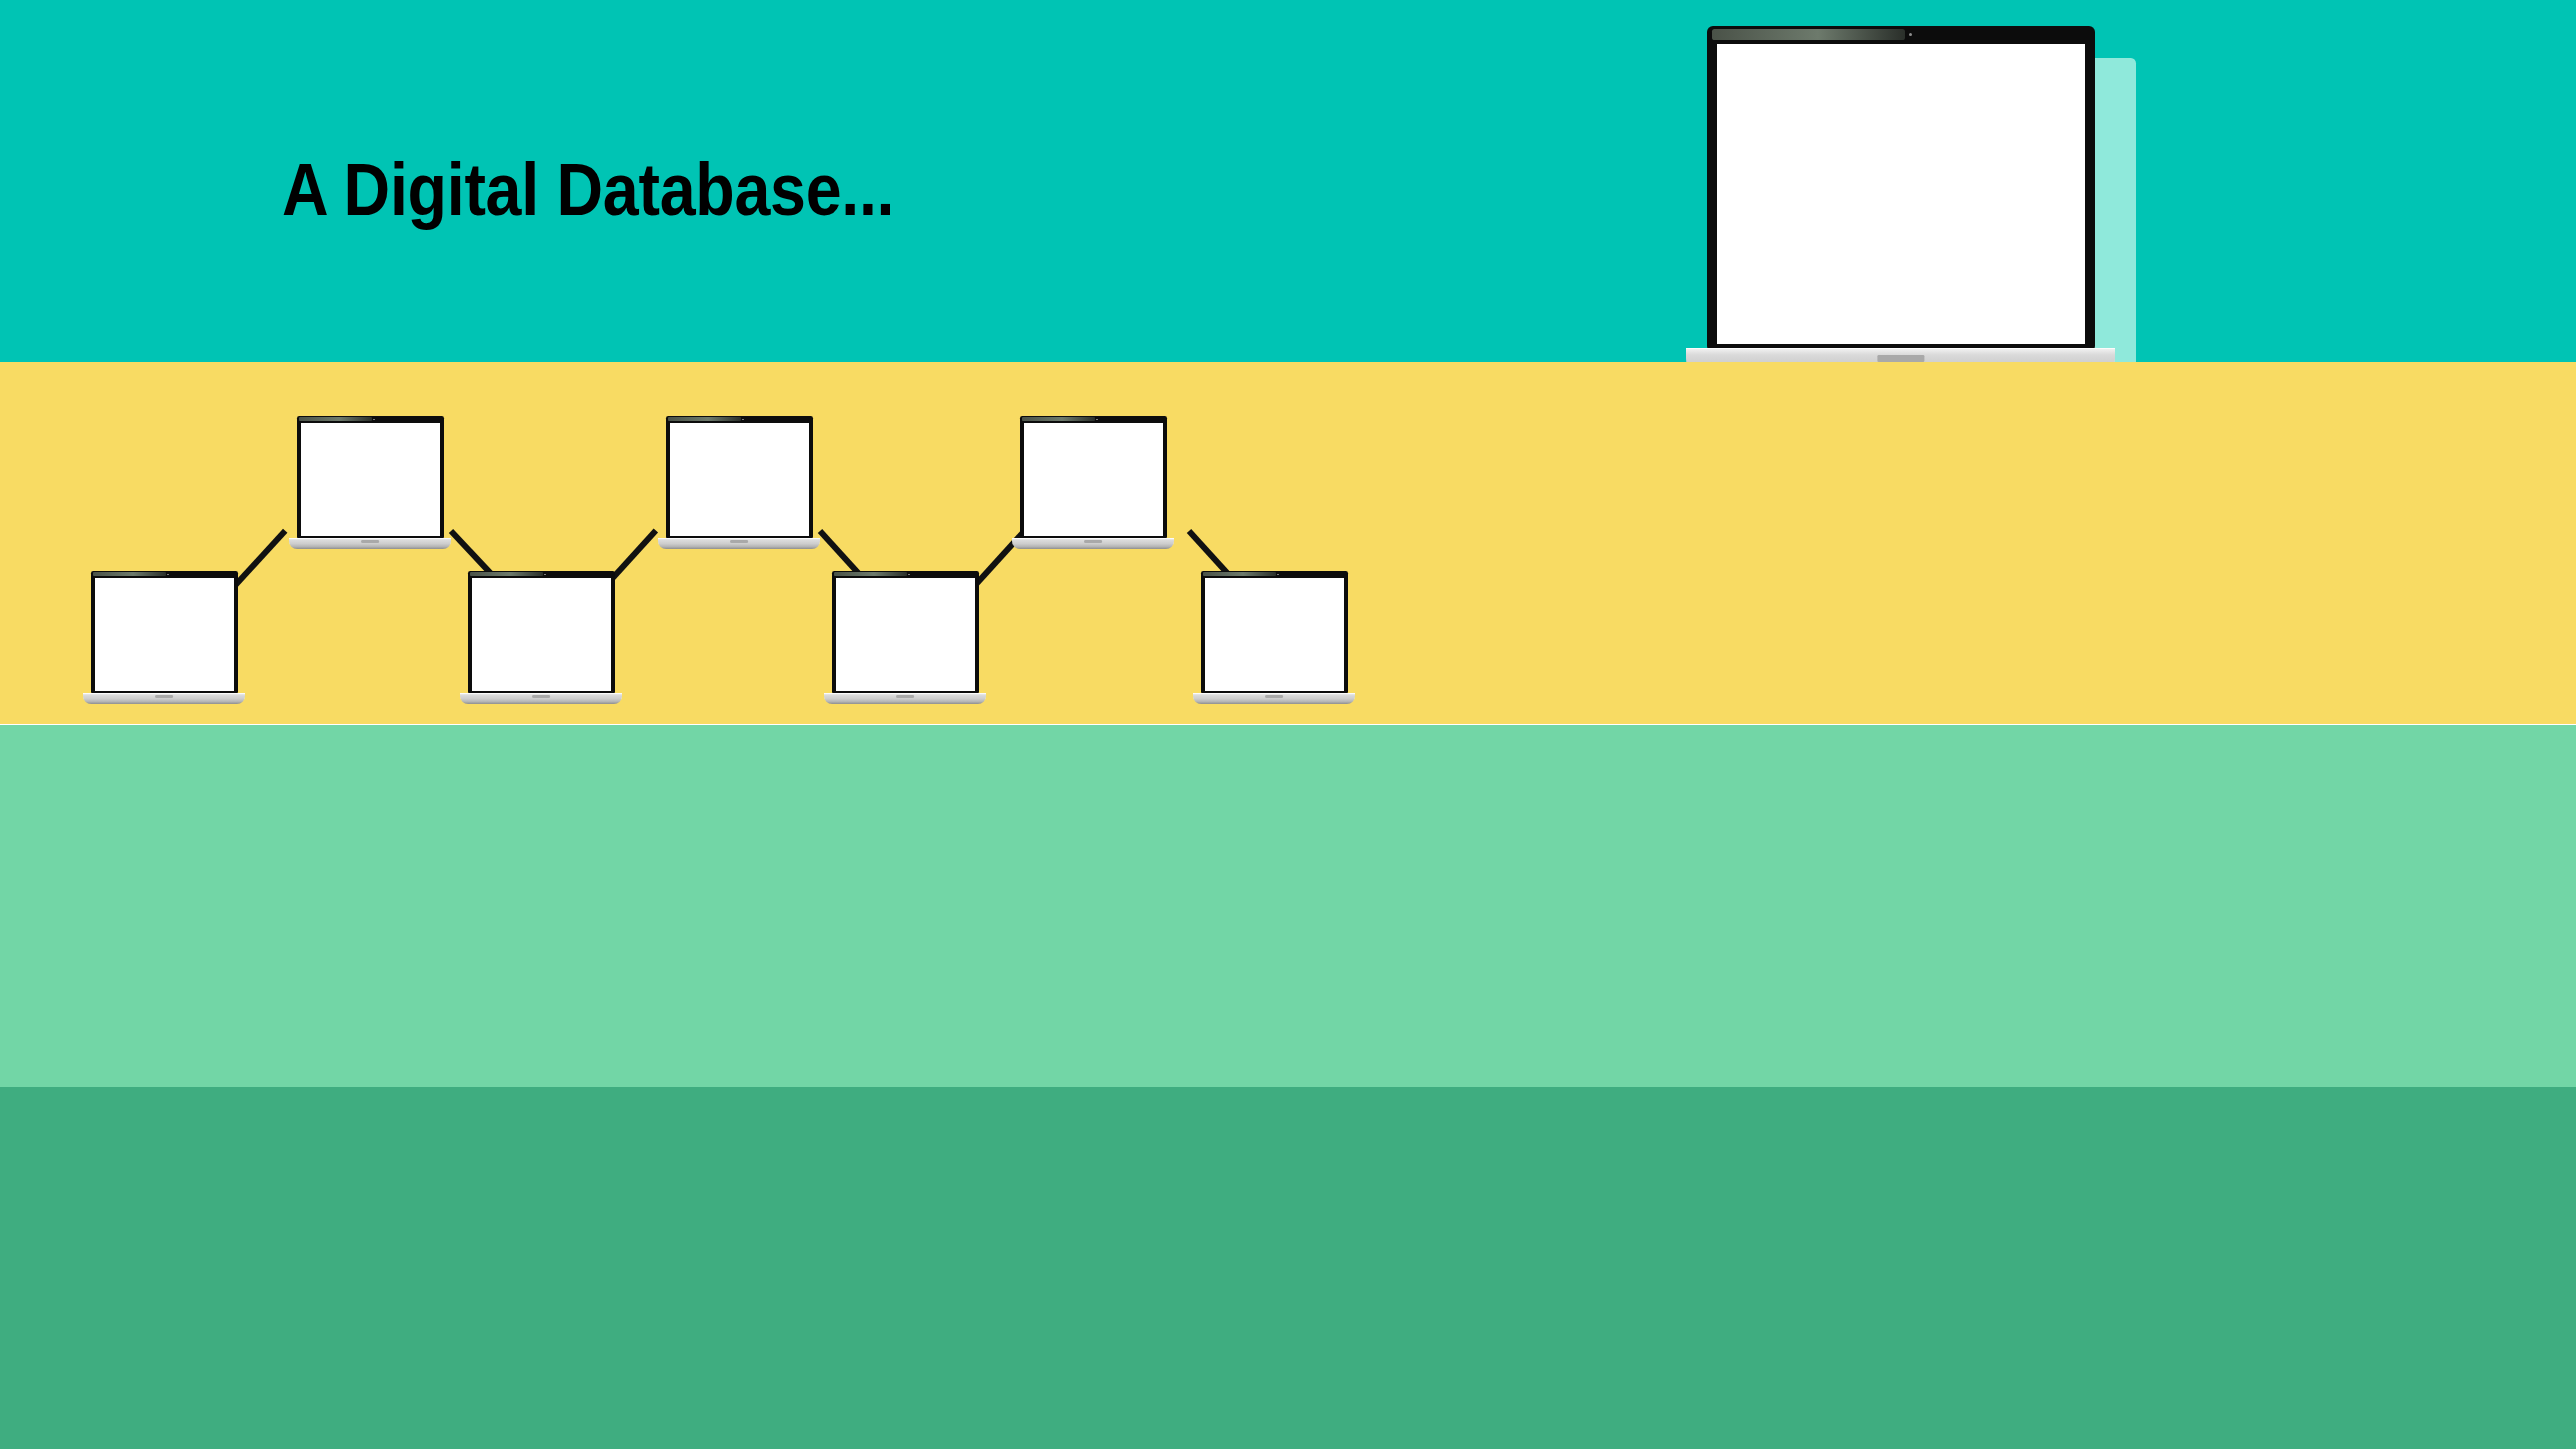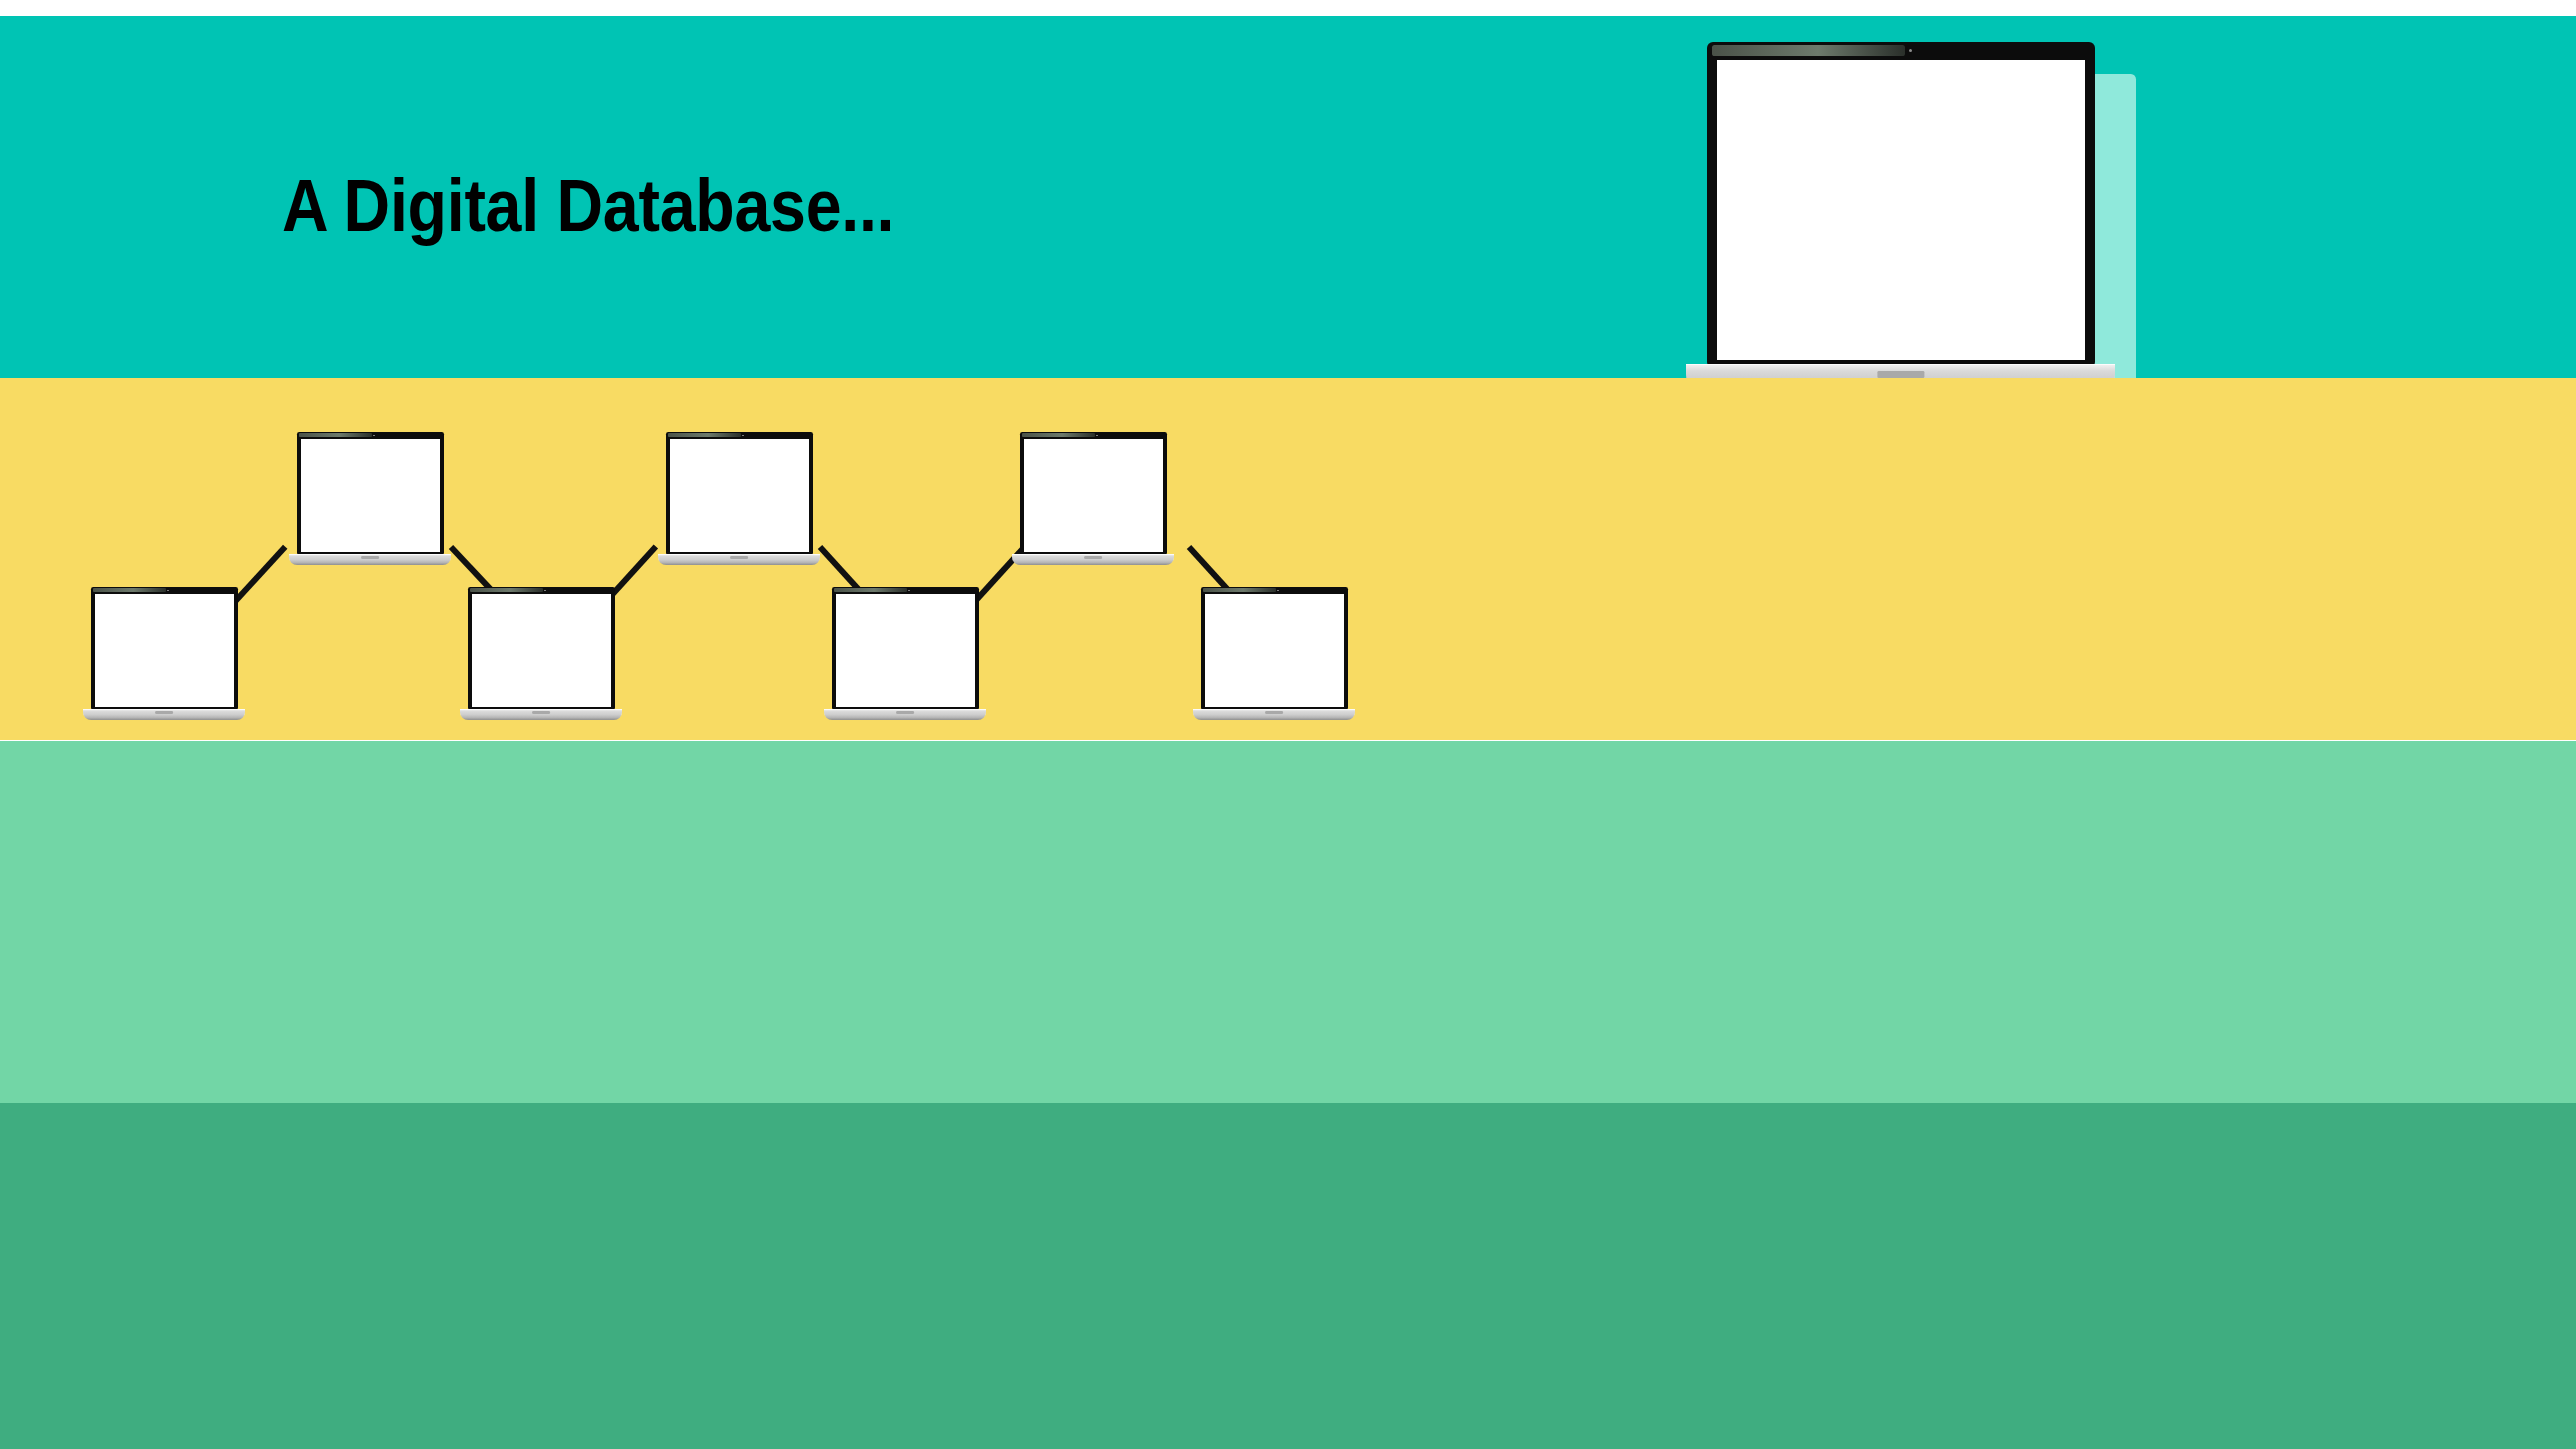--- a/index.html
+++ b/index.html
@@ -15,21 +15,20 @@
     width: 2576px;
     height: 1449px;
     overflow: hidden;
   }
   .band {
     position: absolute;
     left: 0;
     width: 2576px;
     height: 362px;
     overflow: hidden;
-    margin-top: 16px;
   }
   #band-0 { top: 0;    background: #00C4B4; }
   #band-1 { top: 362px;  background: #F8DB63; }
   #band-2 { top: 725px; background: #72D6A6; }
   #band-3 { top: 1087px; background: #3FAD80; }
 
   .headline {
     position: absolute;
     color: #000000;
     font-weight: 700;

